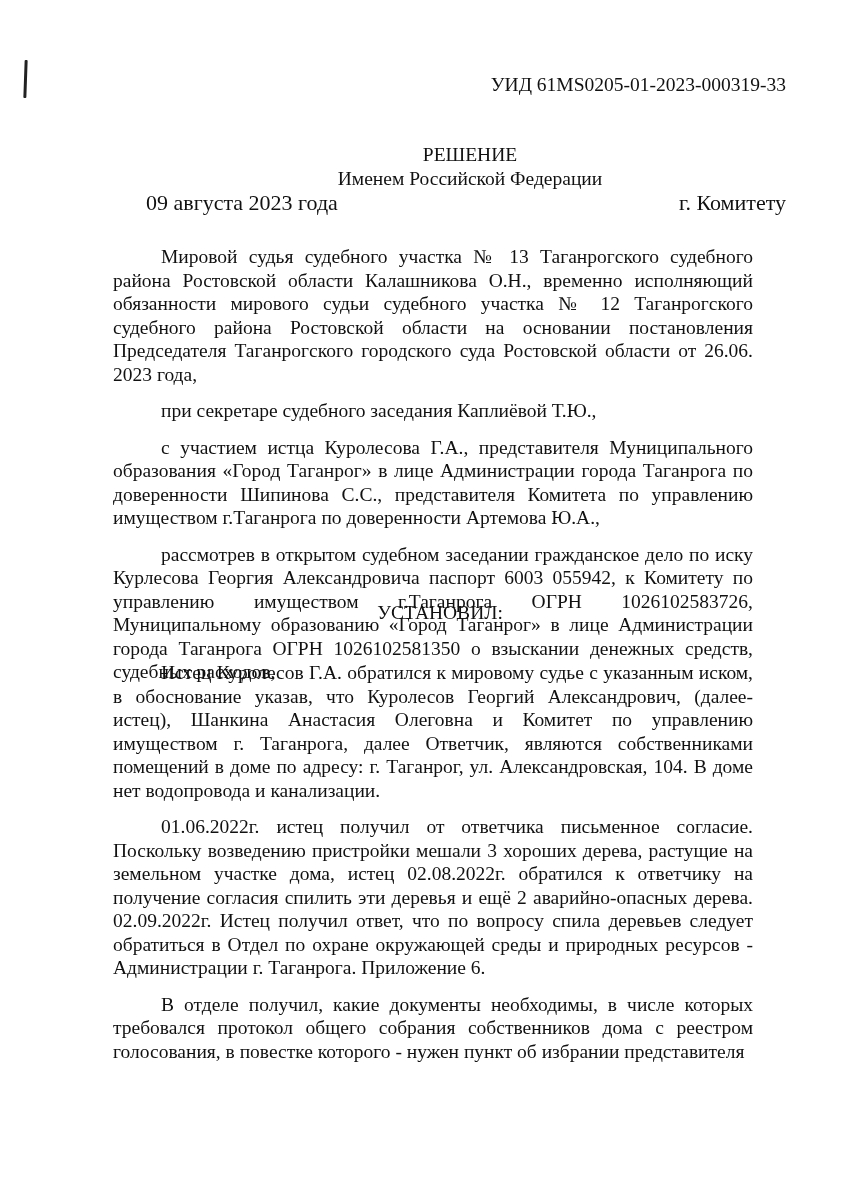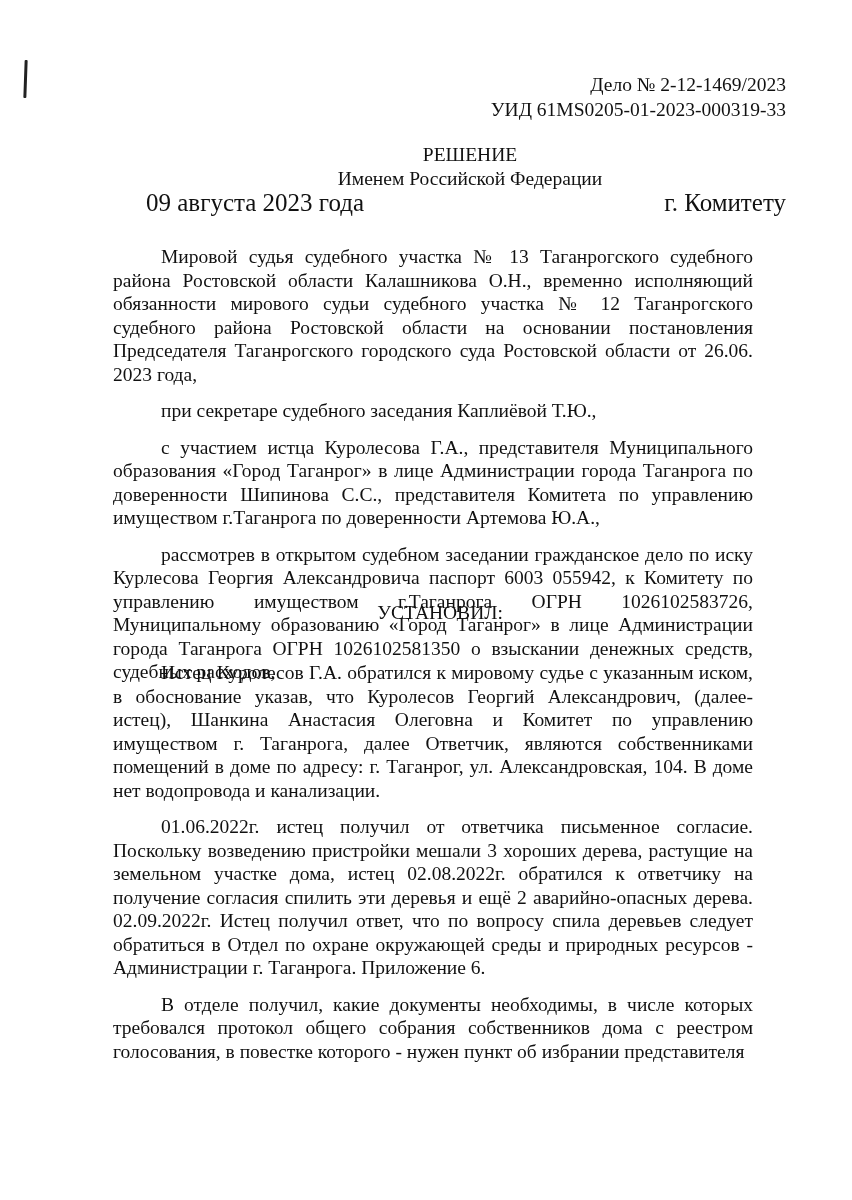--- a/index.html
+++ b/index.html
@@ -17,21 +17,21 @@
       font-size: 19.5px; line-height: 25px;
     }
     .title {
       position: absolute; left: 0; width: 852px; text-align: center;
       font-size: 19.5px; line-height: 25px;
     }
     .t1 { top: 142px; left: 44px; }
     .t2 { top: 166px; left: 44px; }
     .dateline {
       position: absolute; top: 190px; left: 146px; right: 66px;
-      font-size: 25px; line-height: 25px;
+      font-size: 22px; line-height: 25px;
       display: flex; justify-content: space-between;
     }
     .body {
       position: absolute; left: 100px; width: 666px;
       font-size: 19.5px; line-height: 23.5px; text-align: justify;
     }
     .body p { margin: 13px; text-indent: 48px; }
     .b1 { top: 232px; }
     .b2 { top: 588px; }
     .section-title {
@@ -40,21 +40,20 @@
     }
     .b2 { top: 648px; }
   </style>
 </head>
 <body>
 
 <div>
   <div class="margin-mark"></div>
 
   <div class="header-right">
-    <div>Дело № 2-12-1469/2023</div>
     <div>УИД 61MS0205-01-2023-000319-33</div>
   </div>
 
   <div class="title t1">РЕШЕНИЕ</div>
   <div class="title t2">Именем Российской Федерации</div>
 
   <div class="dateline">
     <span>09 августа 2023 года</span>
     <span>г. Комитету</span>
   </div>

